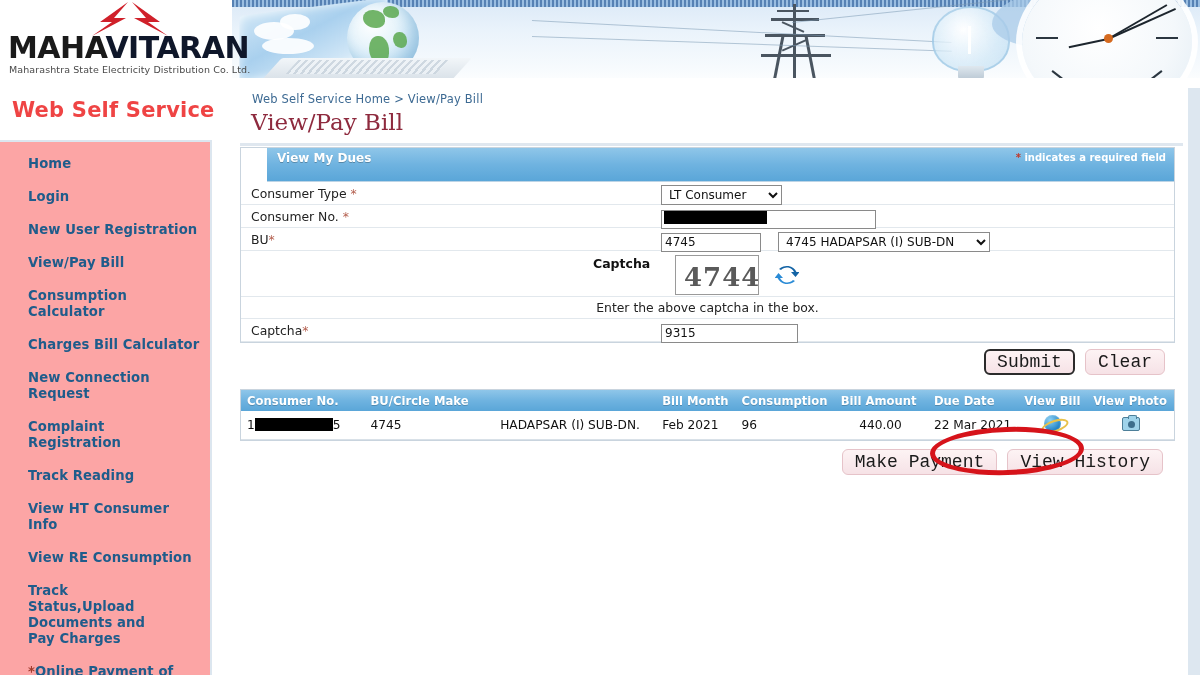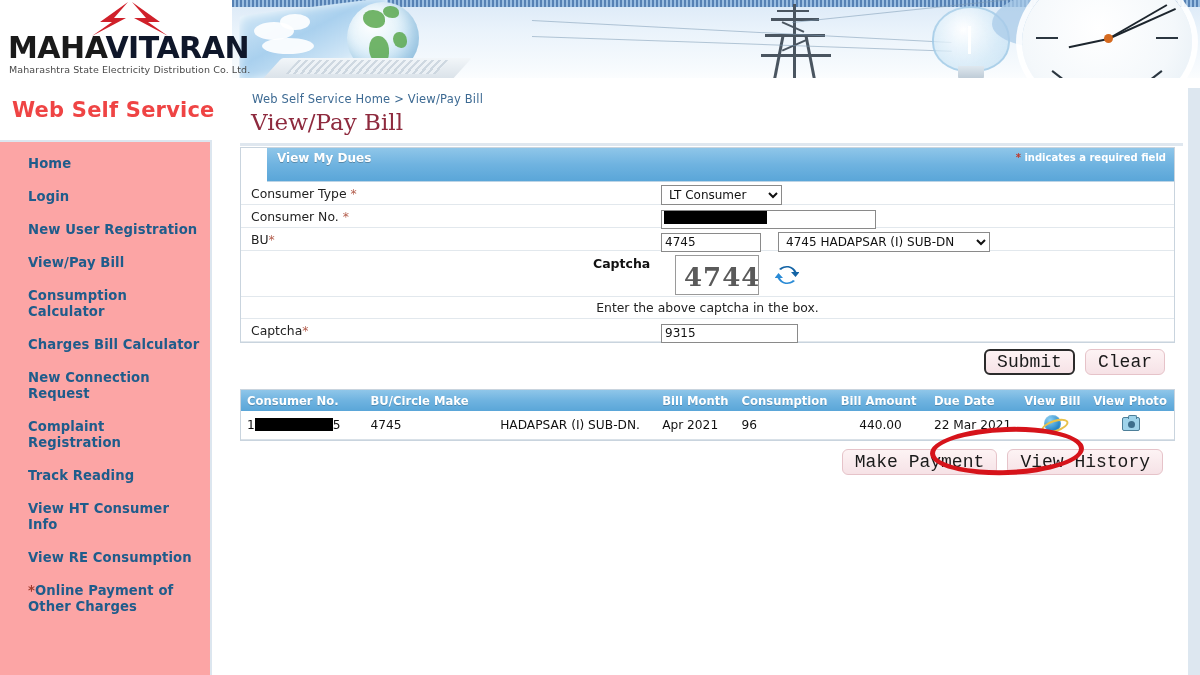--- a/index.html
+++ b/index.html
@@ -454,20 +454,21 @@
     <div class="side-item"><span>Login</span></div>
     <div class="side-item"><span>New User Registration</span></div>
     <div class="side-item"><span>View/Pay Bill</span></div>
     <div class="side-item"><span>Consumption Calculator</span></div>
     <div class="side-item"><span>Charges Bill Calculator</span></div>
     <div class="side-item"><span>New Connection Request</span></div>
     <div class="side-item"><span>Complaint Registration</span></div>
     <div class="side-item"><span>Track Reading</span></div>
     <div class="side-item"><span>View HT Consumer Info</span></div>
     <div class="side-item"><span>View RE Consumption</span></div>
+    <div class="side-item" style="width:175px;"><span>Track Status,Upload Documents and Pay Charges</span></div>
     <div class="side-item" style="width:200px;"><span class="star">*</span><span>Online Payment of Other Charges</span></div>
 
   </div>
 
   <div class="content">
 
     <div class="panel">
       <div class="panel-head">
         <div class="ph-title">View My Dues</div>
         <div class="ph-note"><span class="star">*</span><span> indicates a required field</span></div>
@@ -541,21 +542,21 @@
             <th style="width:86px;">Due Date</th>
             <th style="width:66px;">View Bill</th>
             <th style="width:74px;">View Photo</th>
           </tr>
         </thead>
         <tbody>
           <tr>
             <td><span>1</span><span class="redact" style="width:78px;"></span><span>5</span></td>
             <td>4745</td>
             <td>HADAPSAR (I) SUB-DN.</td>
-            <td>Apr 2021</td>
+            <td>Feb 2021</td>
             <td>96</td>
             <td style="text-align:right;padding-right:26px;">440.00</td>
             <td>22 Mar 2021</td>
             <td style="text-align:center;"><span class="icon-ie"></span></td>
             <td style="text-align:center;"><span class="icon-cam"></span></td>
           </tr>
         </tbody>
       </table>
     </div>
 

